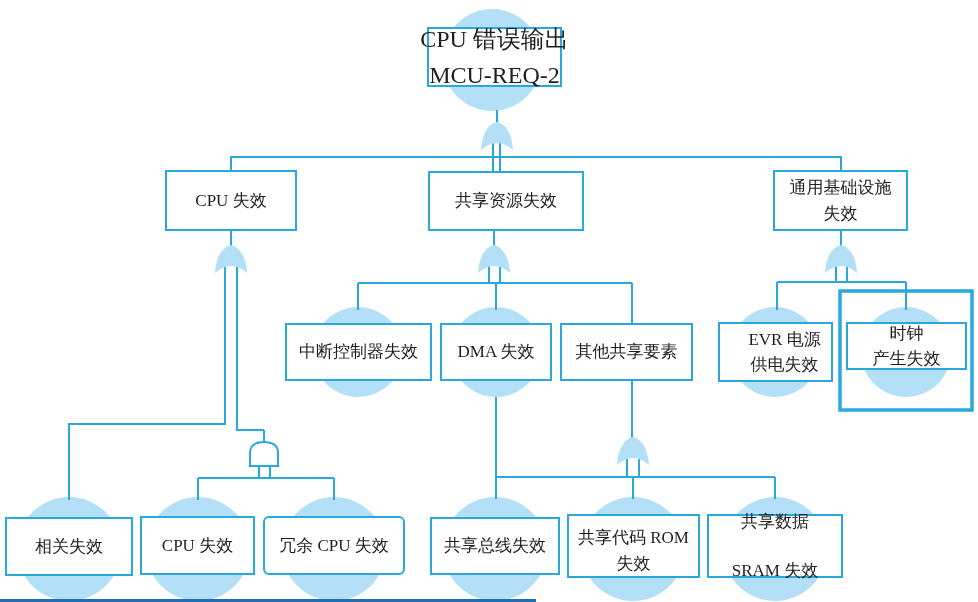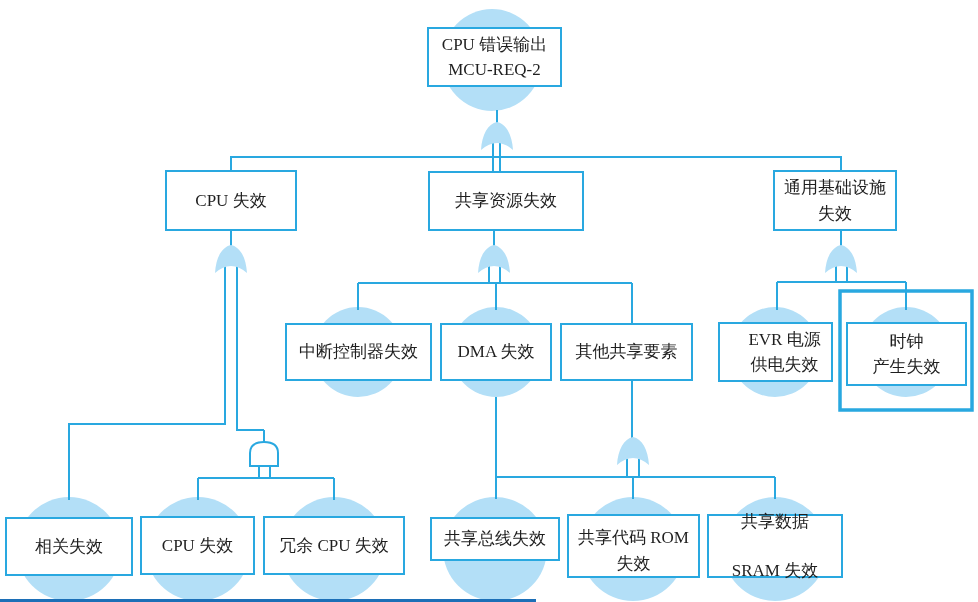--- a/index.html
+++ b/index.html
@@ -20,21 +20,21 @@
   .or-gate{fill:var(--event-fill);stroke:none;}
   .and-gate{fill:#FFFFFF;stroke:var(--accent);stroke-width:2;}
   .highlight-rect{fill:none;stroke:var(--accent);stroke-width:3.5;}
   .footer-bar{fill:var(--footer);}
   .node{
     position:absolute;background:#FFFFFF;border:2px solid var(--accent);
     display:flex;flex-direction:column;align-items:center;justify-content:center;
     color:var(--text);font-size:17px;line-height:1.5;text-align:center;
     box-sizing:border-box;white-space:nowrap;
   }
-  .node.top{font-size:17px;}
+  .node.top{font-size:24px;}
   .node span{display:block;}
 </style>
 </head>
 <body>
 
 <div id="canvas">
 
   <svg id="wires" viewBox="0 0 978 602" xmlns="http://www.w3.org/2000/svg">
 
     <g>
@@ -117,21 +117,21 @@
   </div>
 
   <div class="node" style="left:165px;top:170px;width:132px;height:61px;">
     <span>CPU 失效</span>
   </div>
 
   <div class="node" style="left:428px;top:171px;width:156px;height:60px;">
     <span>共享资源失效</span>
   </div>
 
-  <div class="node" style="left:773px;top:170px;width:124px;height:61px;">
+  <div class="node" style="left:773px;top:170px;width:135px;height:61px;">
     <span>通用基础设施</span>
     <span>失效</span>
   </div>
 
   <div class="node" style="left:440px;top:323px;width:112px;height:58px;">
     <span>DMA 失效</span>
   </div>
 
   <div class="node" style="left:285px;top:323px;width:147px;height:58px;">
     <span>中断控制器失效</span>
@@ -139,38 +139,38 @@
 
   <div class="node" style="left:560px;top:323px;width:133px;height:58px;">
     <span>其他共享要素</span>
   </div>
 
   <div class="node" style="left:718px;top:322px;width:115px;height:60px;padding-left:18px;">
     <span>EVR 电源</span>
     <span>供电失效</span>
   </div>
 
-  <div class="node" style="left:846px;top:322px;width:121px;height:64px;">
+  <div class="node" style="left:846px;top:322px;width:121px;height:48px;">
     <span>时钟</span>
     <span>产生失效</span>
   </div>
 
   <div class="node" style="left:5px;top:517px;width:128px;height:59px;">
     <span>相关失效</span>
   </div>
 
   <div class="node" style="left:140px;top:516px;width:115px;height:59px;">
     <span>CPU 失效</span>
   </div>
 
-  <div class="node" style="left:263px;top:516px;width:142px;height:59px;">
+  <div class="node" style="left:263px;top:516px;width:142px;height:59px;border-radius:6px;">
     <span>冗余 CPU 失效</span>
   </div>
 
-  <div class="node" style="left:430px;top:517px;width:130px;height:44px;text-align:center;">
+  <div class="node" style="left:430px;top:517px;width:130px;height:58px;text-align:center;">
     <span>共享总线失效</span>
   </div>
 
   <div class="node" style="left:567px;top:514px;width:133px;height:64px;justify-content:flex-end;">
     <span>共享代码 ROM</span>
     <span>失效</span>
   </div>
 
   <div class="node" style="left:707px;top:514px;width:136px;height:64px;gap:24px;">
     <span>共享数据</span>

